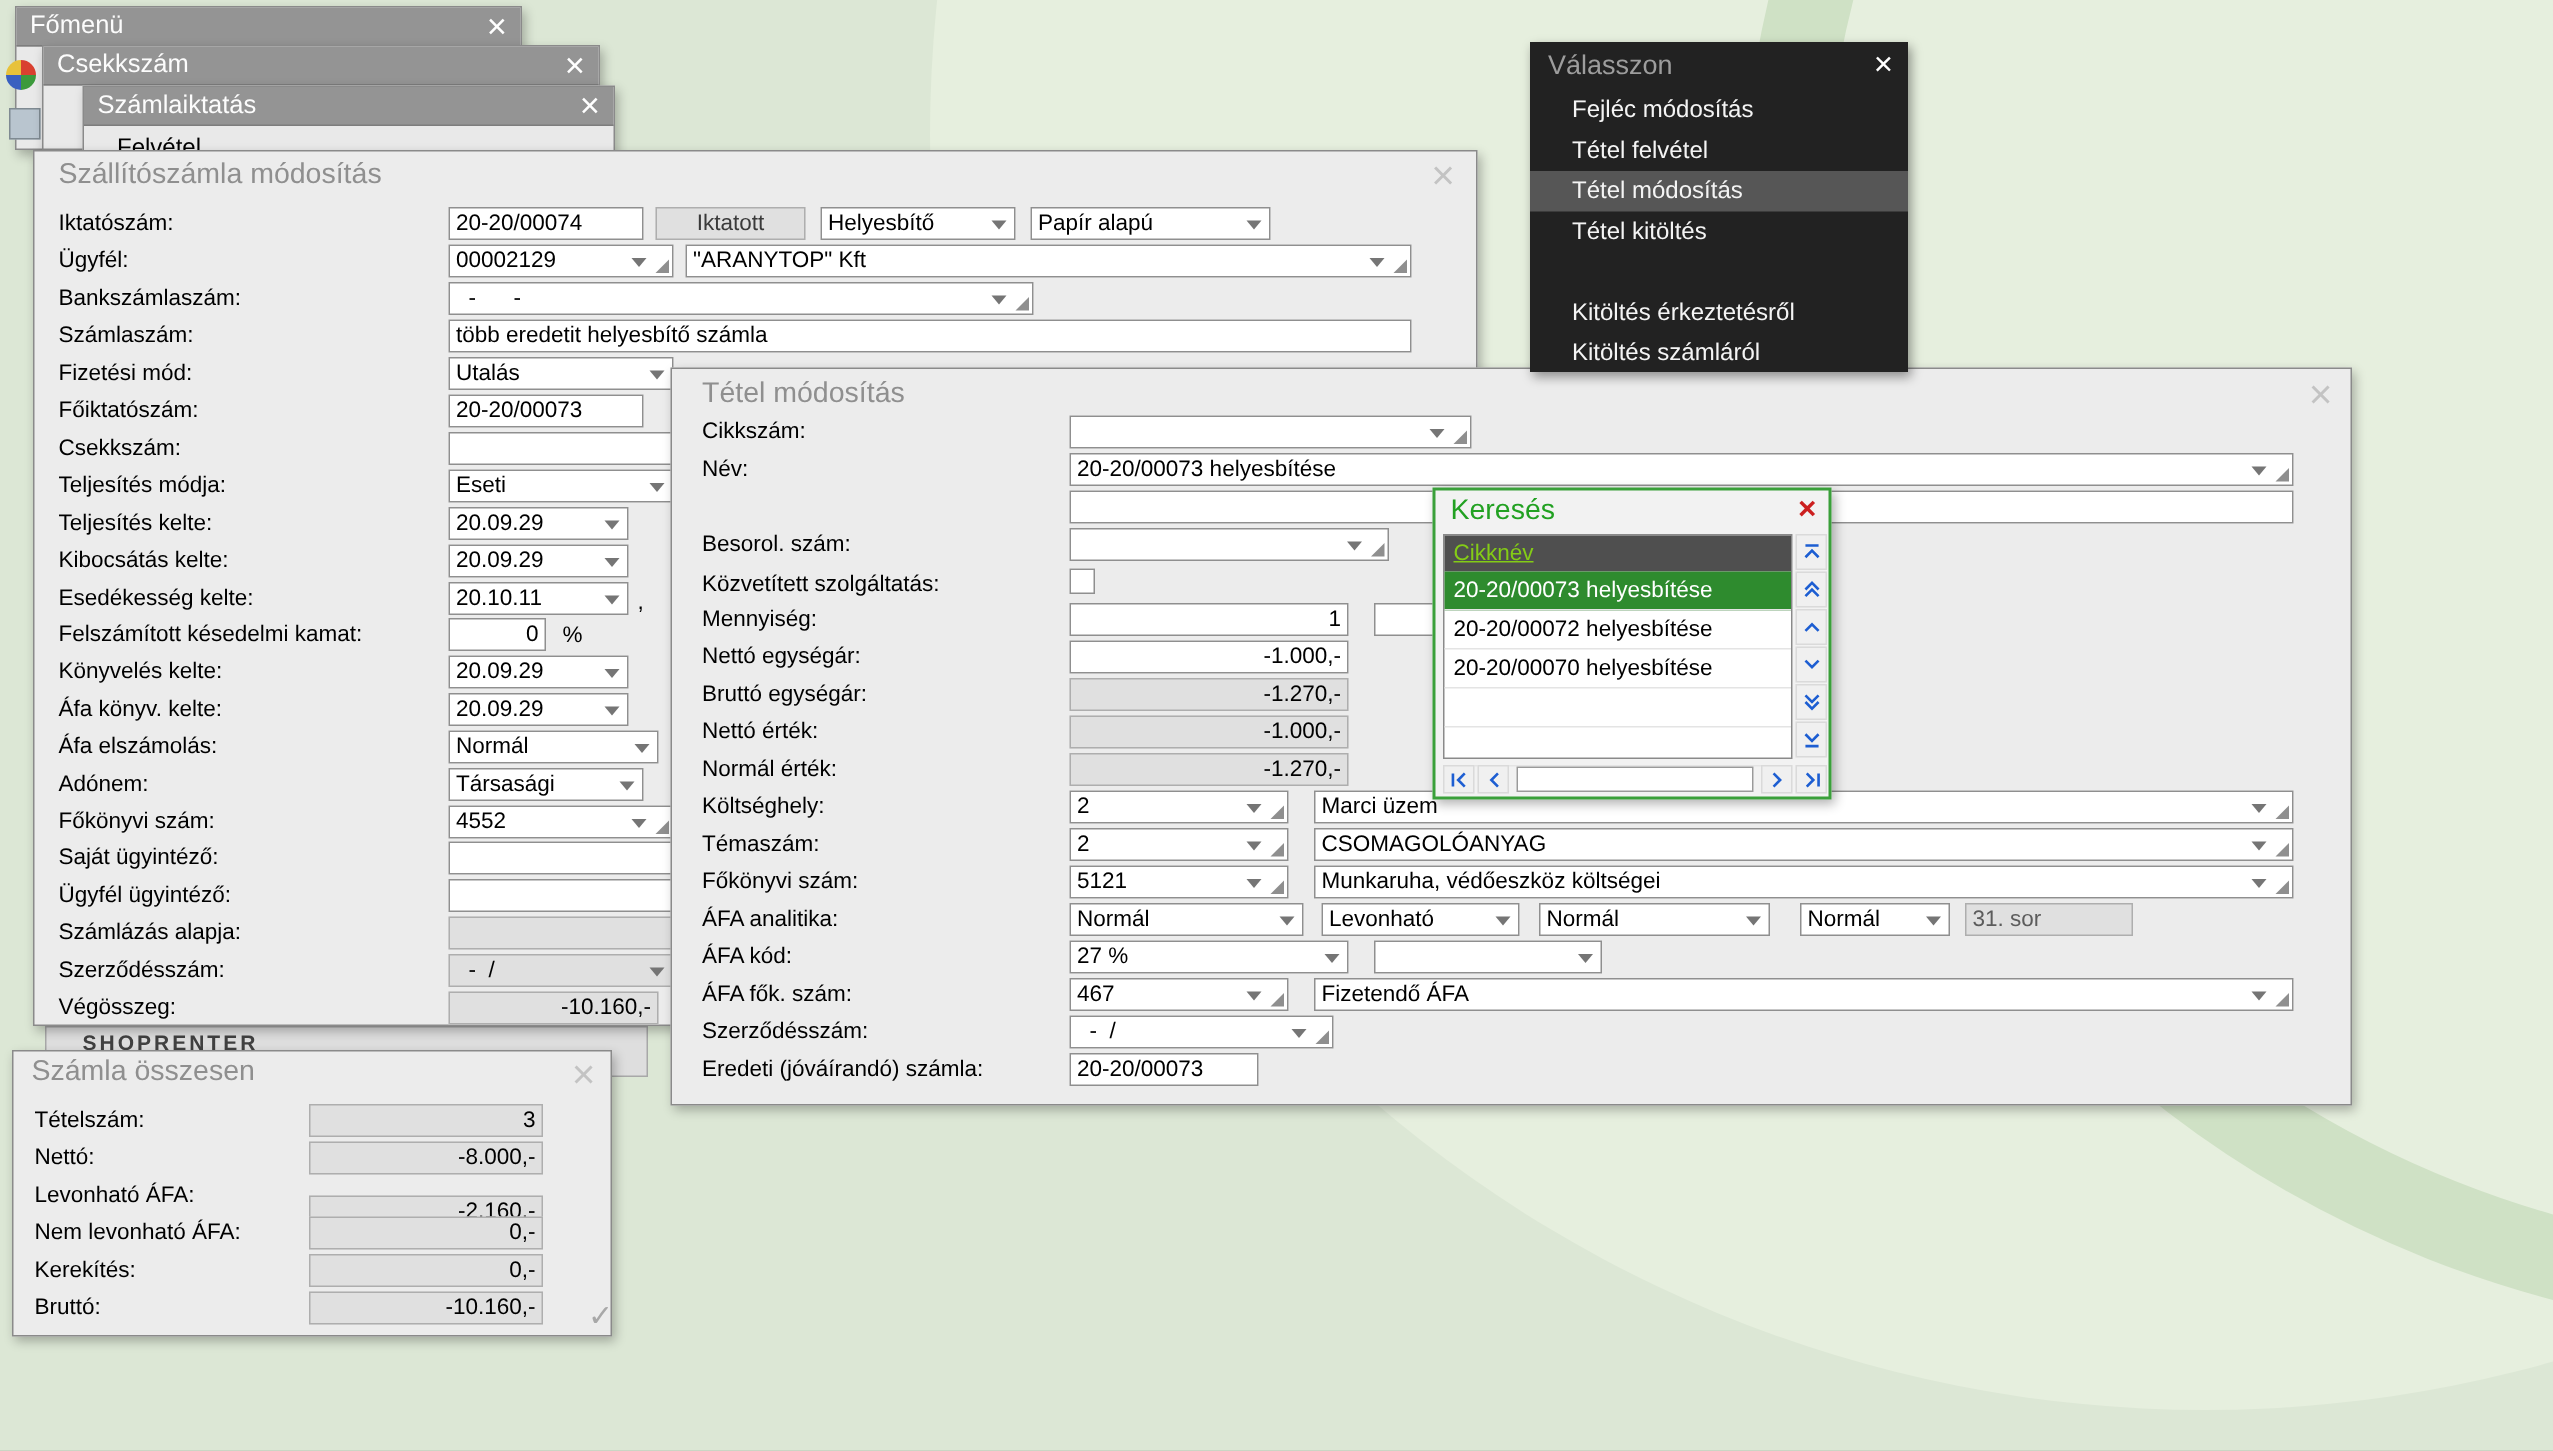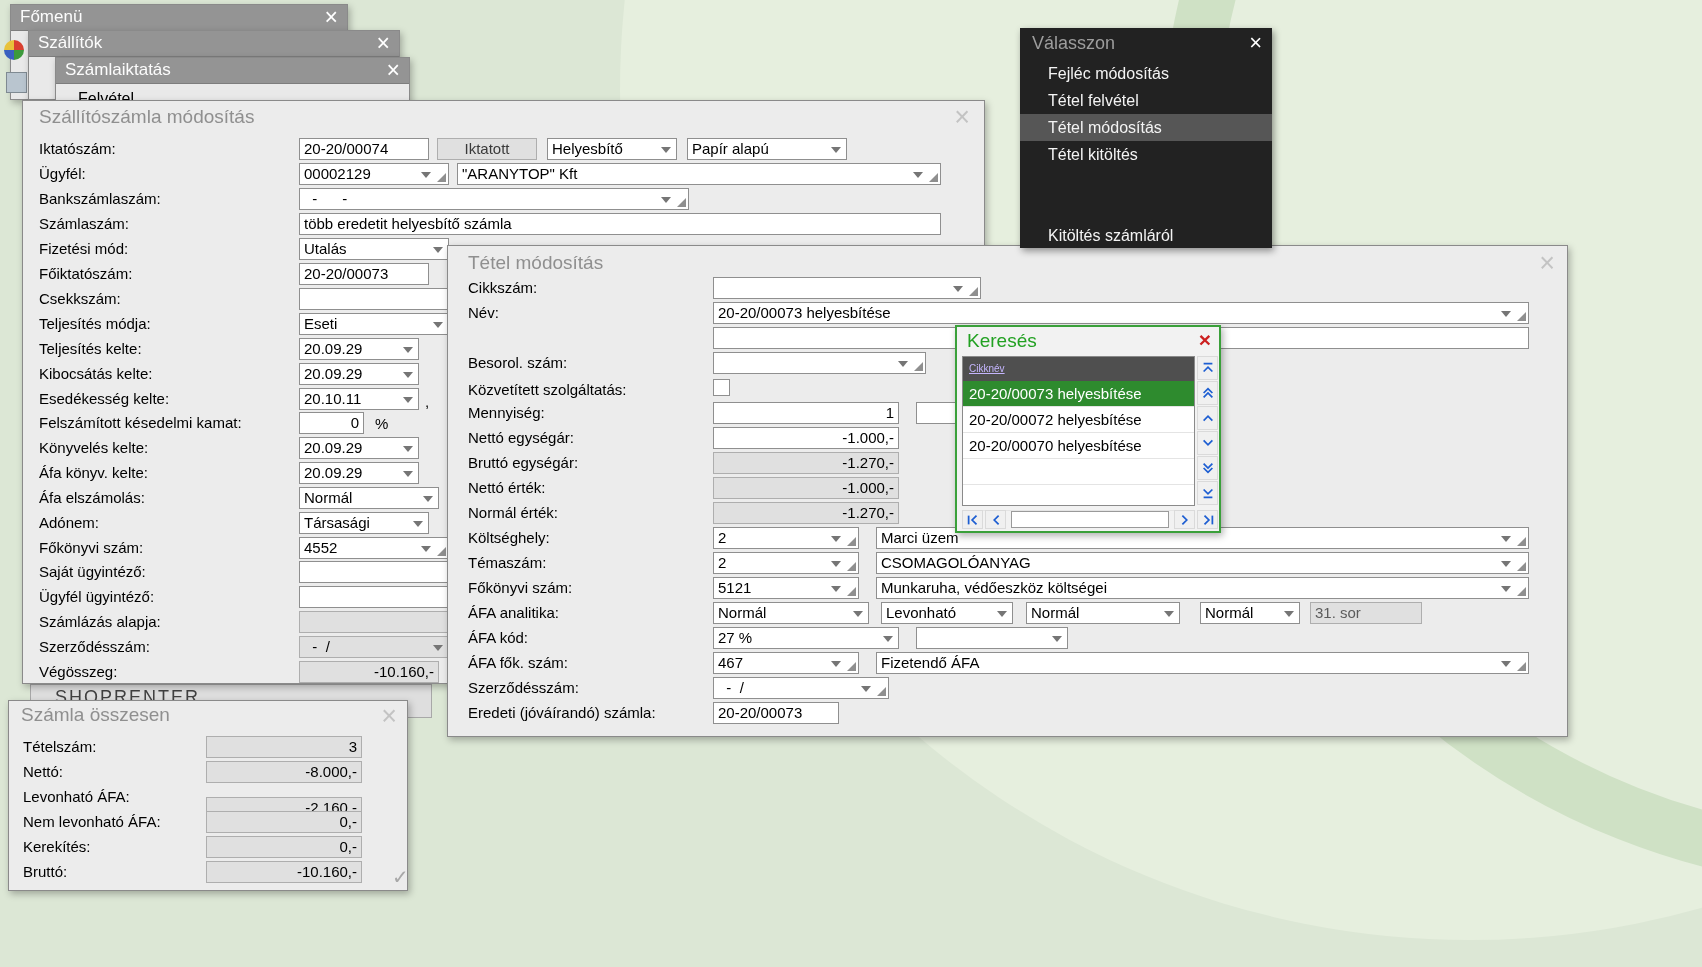--- a/index.html
+++ b/index.html
@@ -40,37 +40,37 @@
        font-size:16px;color:#f4f4f4;box-sizing:border-box;}
   .vitem.sel{background:#565656;}
   
   #kereses{position:absolute;left:955px;top:325px;width:266px;height:208px;
        background:#f2f2f2;border:2px solid #3aa03a;box-sizing:border-box;
        box-shadow:2px 3px 7px rgba(0,0,0,.3);z-index:25;}
   .ktitle{position:absolute;left:10px;top:3px;font-size:19px;color:#22a122;}
   .kx{position:absolute;right:8px;top:1px;font-size:21px;font-weight:bold;color:#cc2020;}
   .klist{position:absolute;left:5px;top:29px;width:233px;height:150px;background:#fff;
        border:1px solid #8a8a8a;box-sizing:border-box;}
-  .khead{height:24px;line-height:24px;background:#4f4f4f;color:#c4b5fd;font-size:10px;padding-left:6px;text-decoration:underline;}
+  .khead{height:24px;line-height:24px;background:#4f4f4f;color:#84cc16;font-size:15px;padding-left:6px;text-decoration:underline;}
   .krow{height:25px;line-height:25px;font-size:15px;padding-left:6px;white-space:nowrap;
        overflow:hidden;border-bottom:1px solid #e4e4e4;}
   .krow.sel{background:#2e8b2e;color:#fff;}
   .kscroll{position:absolute;left:240px;top:29px;width:21px;}
   .kbtn{height:24px;margin-bottom:1px;display:flex;align-items:center;justify-content:center;
        background:#f0f0f0;border:1px solid #dadada;box-sizing:border-box;}
   .kpager{position:absolute;left:5px;top:182px;width:256px;height:21px;display:flex;
        align-items:center;gap:2px;}
   .kbtn2{width:21px;height:19px;display:flex;align-items:center;justify-content:center;
        background:#f0f0f0;border:1px solid #dadada;box-sizing:border-box;}
   .ktrack{flex:1;height:15px;background:#fff;border:1px solid #9a9a9a;margin:0 3px;}
   .ic{width:14px;height:14px;}
   .ic polyline{fill:none;stroke:#1d5ed2;stroke-width:2;}
   .shopr{position:absolute;left:30px;top:684px;width:402px;height:34px;background:#dedede;
        border:1px solid #a8a8a8;box-sizing:border-box;z-index:9;}
-  .shopr span{position:absolute;left:24px;top:2px;font-size:18px;font-weight:normal;
+  .shopr span{position:absolute;left:24px;top:2px;font-size:14px;font-weight:bold;
        color:#414141;letter-spacing:2px;}
   .dicon{position:absolute;z-index:2;}
 </style>
 </head>
 <body>
 
 <div id="screen">
 
   <div class="deco" style="left:620px;top:-760px;width:1700px;height:1700px;background:#e6efde;"></div>
   <div class="deco" style="left:1160px;top:-560px;width:1340px;height:1340px;border:55px solid #cfe1c5;background:transparent;"></div>
@@ -80,21 +80,21 @@
       <span class="bt">Főmenü</span>
       <span class="bx">×</span>
     </div>
   </div>
   <div class="dicon" style="left:4px;top:40px;width:20px;height:20px;border-radius:50%;
               background:conic-gradient(#d94030 0 25%,#3c9a3c 25% 50%,#3a60c0 50% 75%,#e8c23a 75%);"></div>
   <div class="dicon" style="left:6px;top:72px;width:19px;height:19px;background:#b9c5cf;border:1px solid #7f8a92;"></div>
 
   <div class="win" style="left:28px;top:30px;width:372px;height:70px;background:#e9e9e9;z-index:3;">
     <div class="bar">
-      <span class="bt">Szállítók</span>
+      <span class="bt">Csekkszám</span>
       <span class="bx">×</span>
     </div>
   </div>
 
   <div class="win" style="left:55px;top:57px;width:355px;height:120px;background:#e9e9e9;z-index:4;">
     <div class="bar">
       <span class="bt">Számlaiktatás</span>
       <span class="bx">×</span>
     </div>
     <div class="lbl" style="left:22px;top:32px;font-size:16px;">Felvétel</div>
@@ -322,20 +322,21 @@
     </div>
   </div>
 
   <div id="valasszon">
     <span class="vtitle">Válasszon</span>
     <span class="vx">×</span>
     <div class="vitem" style="top:32px">Fejléc módosítás</div>
     <div class="vitem" style="top:59px">Tétel felvétel</div>
     <div class="vitem sel" style="top:86px">Tétel módosítás</div>
     <div class="vitem" style="top:113px">Tétel kitöltés</div>
+    <div class="vitem" style="top:167px">Kitöltés érkeztetésről</div>
     <div class="vitem" style="top:194px">Kitöltés számláról</div>
   </div>
 
   <div class="win" style="left:8px;top:700px;width:400px;height:191px;z-index:28;">
     <span class="wt" style="left:12px;top:3px;">Számla összesen</span>
     <span class="cx" style="right:10px;top:3px;">×</span>
 
     <div class="lbl" style="left:14px;top:37px">Tételszám:</div>
     <div class="fld dis rt" style="left:197px;top:35px;width:156px">3</div>
 

